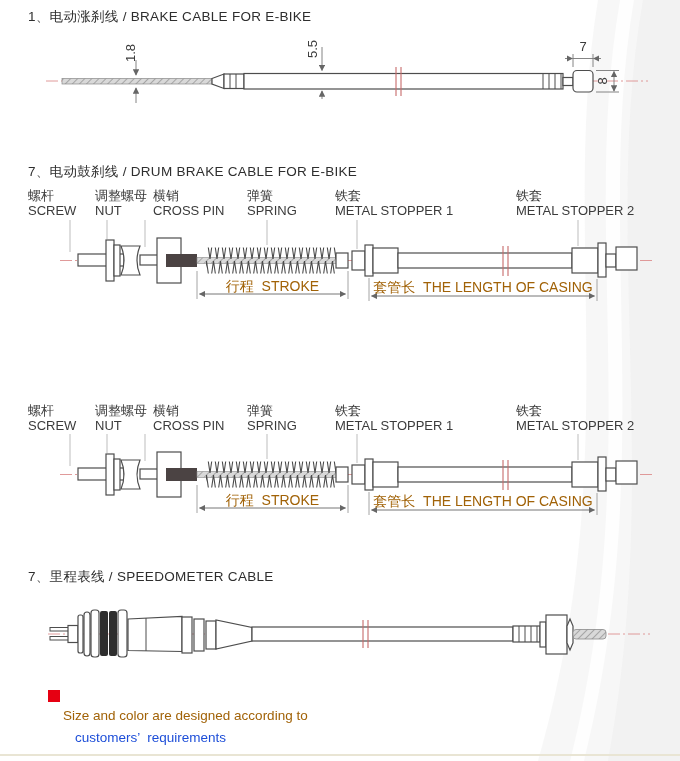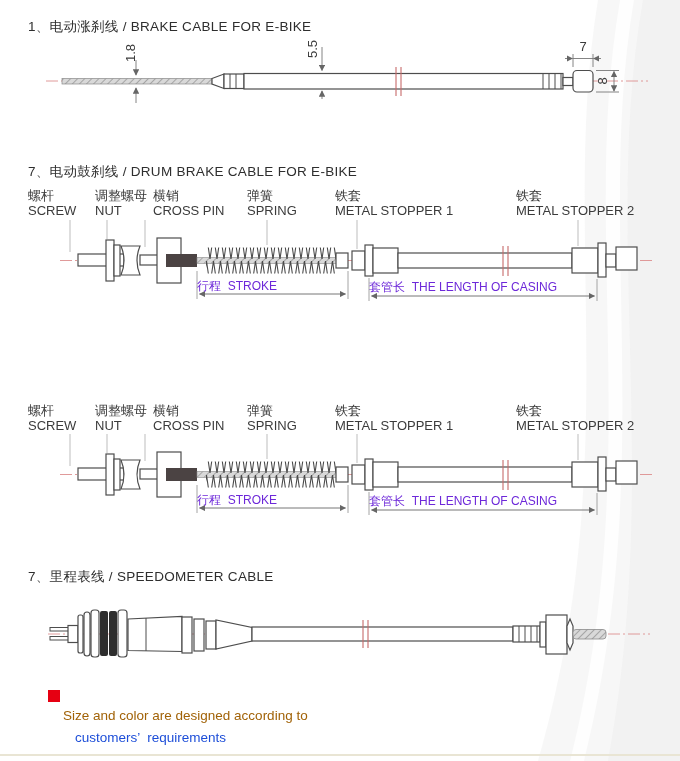--- a/index.html
+++ b/index.html
@@ -1,21 +1,21 @@
 <!DOCTYPE html>
 <html><head>
 <meta charset="utf-8">
 <style>
   html,body{margin:0;padding:0;background:#fff;}
   .page{position:relative;width:680px;height:761px;background:#ffffff;overflow:hidden;
         font-family:"Liberation Sans","DejaVu Sans",sans-serif;color:#333;}
   .abs{position:absolute;}
   .sec-title{position:absolute;left:28px;font-size:13.5px;letter-spacing:.3px;color:#2e2e2e;white-space:nowrap;}
   .part-label{position:absolute;font-size:13px;line-height:15px;color:#3b3b3b;white-space:nowrap;}
-  .dim-text{position:absolute;font-size:12px;color:#6d28d9;white-space:pre;text-align:left;}
+  .dim-text{position:absolute;font-size:14px;color:#a16207;white-space:pre;text-align:center;}
   .vdim{position:absolute;font-size:13px;color:#3b3b3b;white-space:nowrap;
         transform:translate(-50%,-50%) rotate(-90deg);}
   .hdim{position:absolute;font-size:13px;color:#3b3b3b;white-space:nowrap;transform:translate(-50%,-50%);}
   .footer-zh{position:absolute;left:75px;top:686px;font-size:13.5px;color:#3a3a3a;white-space:pre;}
   .footer-en1{position:absolute;left:63px;top:708px;font-size:13.5px;color:#a16207;white-space:pre;}
   .footer-en2{position:absolute;left:75px;top:730px;font-size:13.5px;color:#1d4ed8;white-space:pre;}
   .bullet{position:absolute;left:48px;top:690px;width:12px;height:12px;background:#e60012;}
   .bottom-rule{position:absolute;left:0;top:754px;width:680px;height:2px;background:#e9e5d4;}
 </style>
 </head>
@@ -174,21 +174,21 @@
         <line x1="531" y1="626" x2="531" y2="642" stroke-width="1"></line>
         <line x1="537" y1="626" x2="537" y2="642" stroke-width="1"></line>
         <rect x="540" y="622" width="6" height="25" fill="#fff"></rect>
         <rect x="546" y="615" width="21" height="39" fill="#fff"></rect>
         <path d="M567,626 L570,619 L573,626 L573,643 L570,650 L567,643 Z" fill="#fff"></path>
       </g>
       <rect x="573" y="629.5" width="33" height="9.5" rx="3" fill="url(#braid)" stroke="#8a8a8a" stroke-width="0.8"></rect>
     </g>
   </svg>
 
-  <div class="sec-title" style="top:18px">1、电动涨刹线 / BRAKE CABLE FOR E-BIKE</div>
+  <div class="sec-title" style="top:8px">1、电动涨刹线 / BRAKE CABLE FOR E-BIKE</div>
   <div class="sec-title" style="top:163px">7、电动鼓刹线 / DRUM BRAKE CABLE FOR E-BIKE</div>
   <div class="sec-title" style="top:568px">7、里程表线 / SPEEDOMETER CABLE</div>
 
   <div class="vdim" style="left:130px;top:53px">1.8</div>
   <div class="vdim" style="left:312px;top:49px">5.5</div>
   <div class="hdim" style="left:583px;top:46px">7</div>
   <div class="vdim" style="left:602px;top:81px">8</div>
 
   <div class="part-label" style="left:28px;top:188px">
     <div>螺杆</div>

